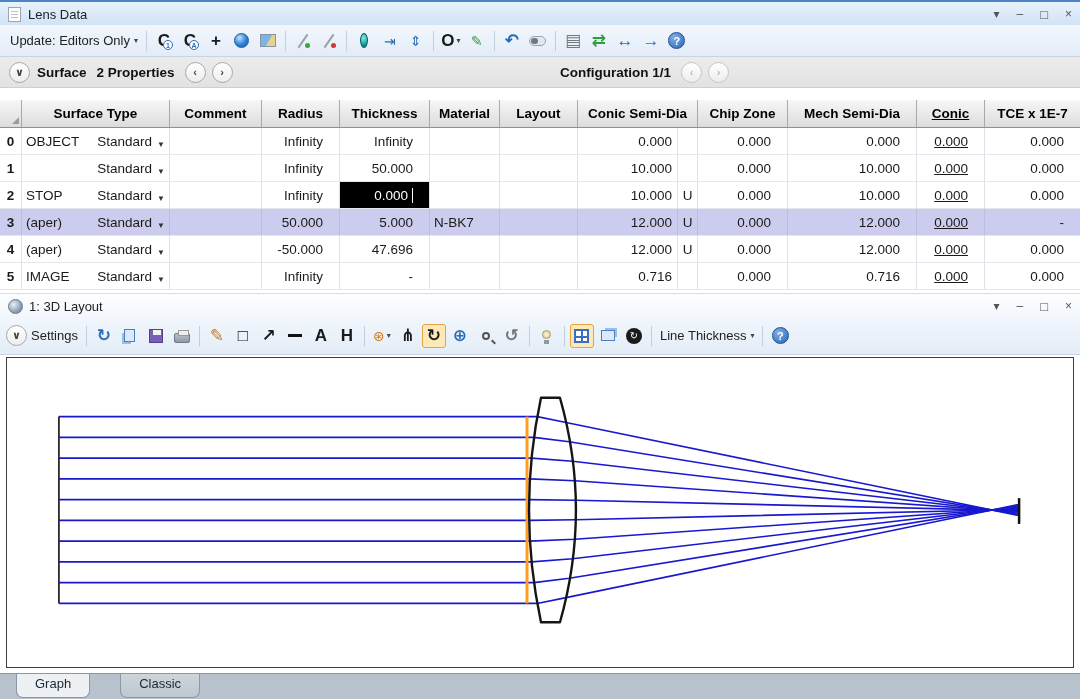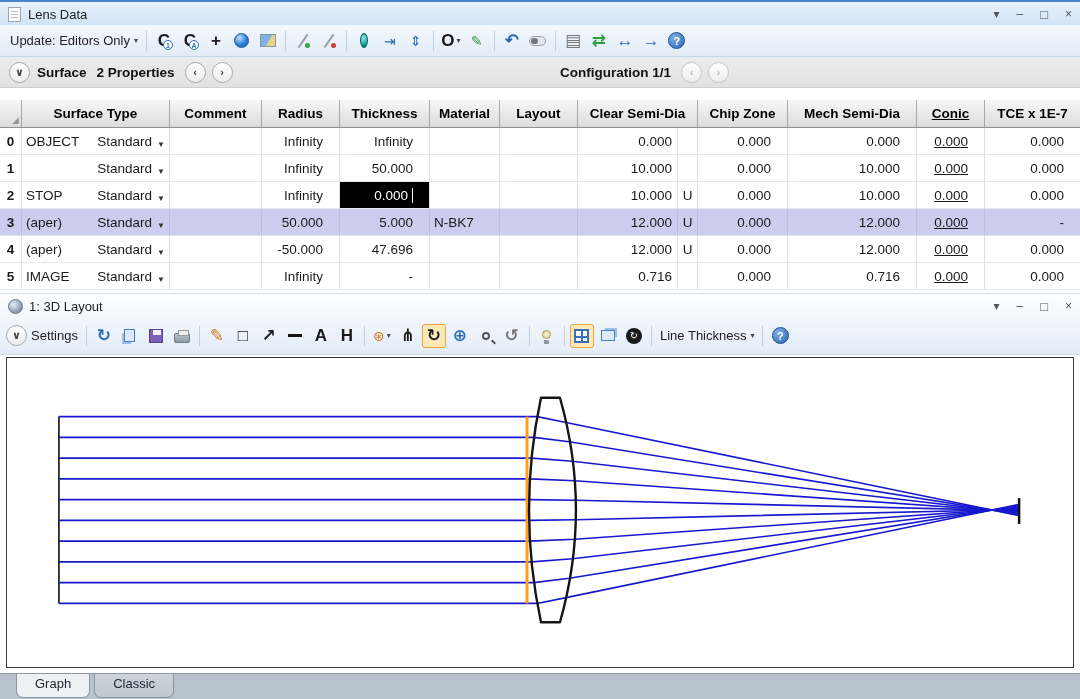--- a/index.html
+++ b/index.html
@@ -115,21 +115,21 @@
   .editing{background:#000;color:#fff;}
   .caret{display:inline-block;width:1px;height:15px;background:#fff;margin-left:4px;vertical-align:middle;}
 
   
   #drawing{position:absolute;top:355px;left:0;width:1080px;height:318px;background:#fff;}
   #canvas{position:absolute;left:6px;top:2px;width:1068px;height:311px;border:1px solid #3c3c3c;background:#fff;}
   #canvas svg{display:block;width:100%;height:100%;}
 
   
   #tabbar{position:absolute;top:673px;left:0;width:1080px;height:26px;background:#b7c2cc;
-          border-top:1px solid #8a98a6;display:flex;align-items:flex-start;padding-left:16px;font-size:13px;}
+          border-top:1px solid #8a98a6;display:flex;align-items:flex-start;padding-left:16px;font-size:13px;gap:26px;}
   .btab{height:24px;padding:2px 18px 0;border:1px solid #8a98a6;border-top:none;
         border-radius:0 0 7px 7px;margin-right:4px;color:#1c2733;}
   .btab.active{background:#eef1f4;font-weight:normal;}
   .btab.inactive{background:linear-gradient(#cdd4da,#bfc7cf);}
 </style>
 </head>
 <body>
 
 <div id="app">
 
@@ -222,21 +222,21 @@
     <div class="tr th-row">
       <div class="th c0">
           <span class="corner-tri">◢</span>
         </div>
       <div class="th c1">Surface Type</div>
       <div class="th c2">Comment</div>
       <div class="th c3">Radius</div>
       <div class="th c4">Thickness</div>
       <div class="th c5">Material</div>
       <div class="th c6">Layout</div>
-      <div class="th c7">Clear Semi-Dia</div>
+      <div class="th c7">Conic Semi-Dia</div>
       <div class="th c8">Chip Zone</div>
       <div class="th c9">Mech Semi-Dia</div>
       <div class="th c10">Conic</div>
       <div class="th c11">TCE x 1E-7</div>
     </div>
 
     <div class="tr">
       <div class="td c0">0</div>
       <div class="td c1">
         <span>OBJECT</span>

